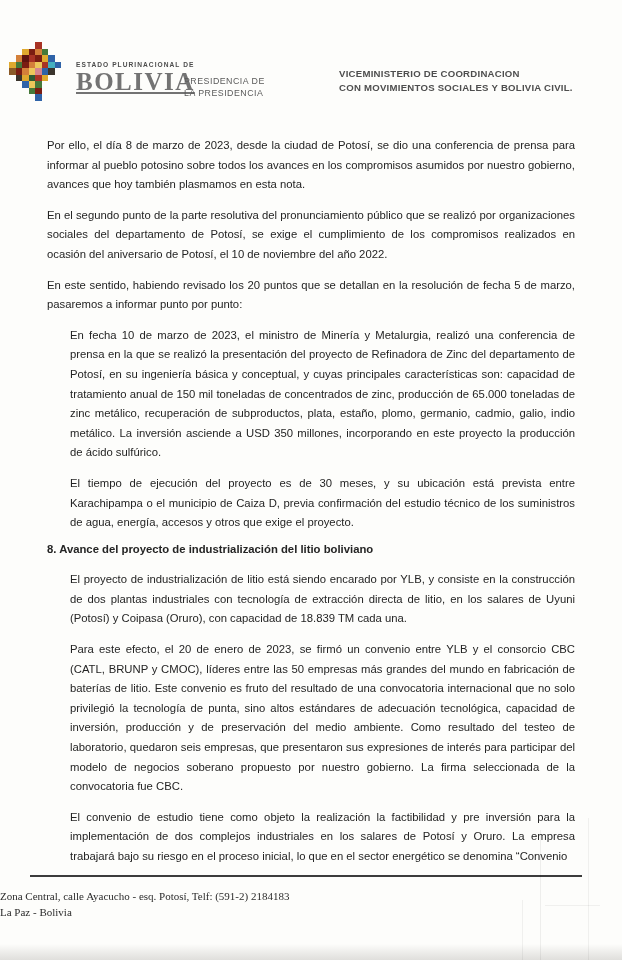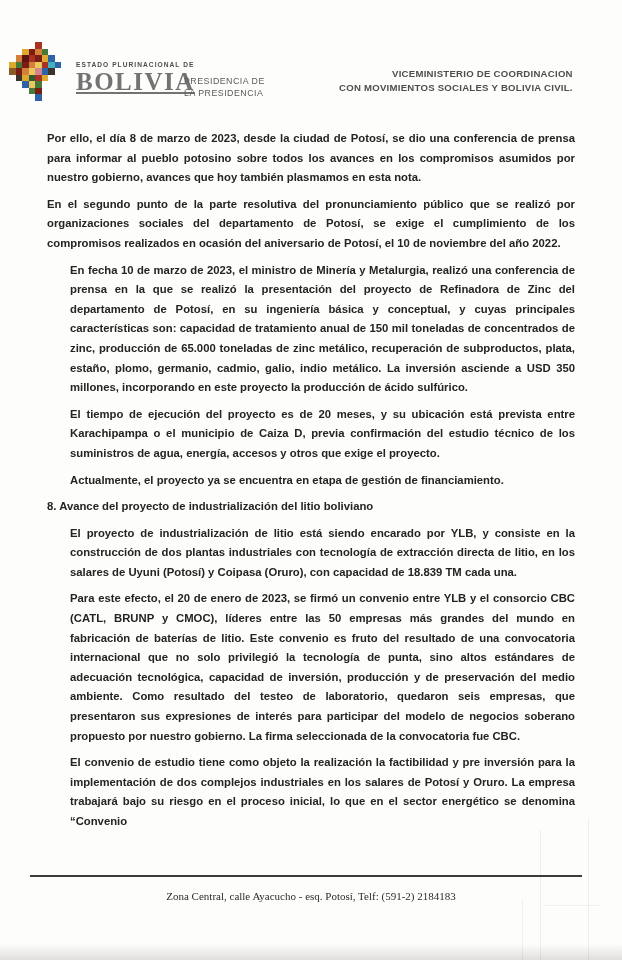--- a/index.html
+++ b/index.html
@@ -34,41 +34,41 @@
     color:#737373; line-height:1.0; margin-top:1px;text-decoration:underline;
   }
   .ministry {
     position:absolute; left:184px; top:76px;
     font-size:8.8px; letter-spacing:0.5px; line-height:1.35;
     color:#5a5a5a; white-space:nowrap;
   }
   .vice {
     position:absolute; left:339px; top:67px;
     font-size:9.6px; font-weight:bold; letter-spacing:0.25px; line-height:1.45;
-    color:#4e4e4e; white-space:nowrap;text-align:right;
+    color:#4e4e4e; white-space:nowrap;
   }
 
   
   .content {
     position:absolute; left:47px; top:125px; width:528px;
     font-size:11.3px; line-height:19.6px;
     text-align:justify; color:#242424;
   }
-  .content p { margin:4px 0 7px 0;font-weight:bold; }
+  .content p { margin:11px 0 7px 0; }
   .content p.indent { margin-left:23px; }
   .content p.heading { font-weight:bold; text-align:left; margin:3px 0 7px 0; }
 
   
   .footer-rule {
     position:absolute; left:30px; top:875px;
     width:552px; height:2px; background:#3c3c3c;
   }
   .footer-text {
     position:absolute; left:0; top:888px; width:622px;
-    text-align:center;
+    text-align:left;
     font-family:"Liberation Serif", serif;
     font-size:11px; line-height:16px; color:#2b2b2b;
   }
 
   
   .scan-bottom {
     position:absolute; left:0; bottom:0; width:622px; height:16px;
     background:linear-gradient(to bottom, rgba(0,0,0,0) 0%, rgba(90,85,78,0.10) 55%, rgba(90,85,78,0.18) 100%);
   }
   .crease-1 { position:absolute; left:540px; top:830px; width:1px; height:130px; background:rgba(0,0,0,0.06); }
@@ -139,32 +139,33 @@
   </div>
 
   <div class="vice">
     <div>VICEMINISTERIO DE COORDINACION</div>
     <div>CON MOVIMIENTOS SOCIALES Y BOLIVIA CIVIL.</div>
   </div>
 
   <div class="content">
     <p>Por ello, el día 8 de marzo de 2023, desde la ciudad de Potosí, se dio una conferencia de prensa para informar al pueblo potosino sobre todos los avances en los compromisos asumidos por nuestro gobierno, avances que hoy también plasmamos en esta nota.</p>
     <p>En el segundo punto de la parte resolutiva del pronunciamiento público que se realizó por organizaciones sociales del departamento de Potosí, se exige el cumplimiento de los compromisos realizados en ocasión del aniversario de Potosí, el 10 de noviembre del año 2022.</p>
+    <p>En este sentido, habiendo revisado los 20 puntos que se detallan en la resolución de fecha 5 de marzo, pasaremos a informar punto por punto:</p>
     <p class="indent">En fecha 10 de marzo de 2023, el ministro de Minería y Metalurgia, realizó una conferencia de prensa en la que se realizó la presentación del proyecto de Refinadora de Zinc del departamento de Potosí, en su ingeniería básica y conceptual, y cuyas principales características son: capacidad de tratamiento anual de 150 mil toneladas de concentrados de zinc, producción de 65.000 toneladas de zinc metálico, recuperación de subproductos, plata, estaño, plomo, germanio, cadmio, galio, indio metálico. La inversión asciende a USD 350 millones, incorporando en este proyecto la producción de ácido sulfúrico.</p>
-    <p class="indent">El tiempo de ejecución del proyecto es de 20 meses, y su ubicación está prevista entre Karachipampa o el municipio de Caiza D, previa confirmación del estudio técnico de los suministros de agua, energía, accesos y otros que exige el proyecto.</p>
-    <p class="indent">Actualmente, el proyecto ya se encuentra en etapa de gestión de financiamiento.</p>
+    <p class="indent">El tiempo de ejecución del proyecto es de 30 meses, y su ubicación está prevista entre Karachipampa o el municipio de Caiza D, previa confirmación del estudio técnico de los suministros de agua, energía, accesos y otros que exige el proyecto.</p>
     <p class="heading">8. Avance del proyecto de industrialización del litio boliviano</p>
     <p class="indent">El proyecto de industrialización de litio está siendo encarado por YLB, y consiste en la construcción de dos plantas industriales con tecnología de extracción directa de litio, en los salares de Uyuni (Potosí) y Coipasa (Oruro), con capacidad de 18.839 TM cada una.</p>
     <p class="indent">Para este efecto, el 20 de enero de 2023, se firmó un convenio entre YLB y el consorcio CBC (CATL, BRUNP y CMOC), líderes entre las 50 empresas más grandes del mundo en fabricación de baterías de litio. Este convenio es fruto del resultado de una convocatoria internacional que no solo privilegió la tecnología de punta, sino altos estándares de adecuación tecnológica, capacidad de inversión, producción y de preservación del medio ambiente. Como resultado del testeo de laboratorio, quedaron seis empresas, que presentaron sus expresiones de interés para participar del modelo de negocios soberano propuesto por nuestro gobierno. La firma seleccionada de la convocatoria fue CBC.</p>
     <p class="indent">El convenio de estudio tiene como objeto la realización la factibilidad y pre inversión para la implementación de dos complejos industriales en los salares de Potosí y Oruro. La empresa trabajará bajo su riesgo en el proceso inicial, lo que en el sector energético se denomina “Convenio</p>
   </div>
 
   <div class="footer-rule"></div>
   <div class="footer-text">
     <div>Zona Central, calle Ayacucho - esq. Potosí, Telf: (591-2) 2184183</div>
+    <div>La Paz - Bolivia</div>
   </div>
 
   <div class="scan-bottom"></div>
   <div class="crease-1"></div>
   <div class="crease-2"></div>
   <div class="crease-3"></div>
   <div class="ghost-mark"></div>
 
 </div>
 

